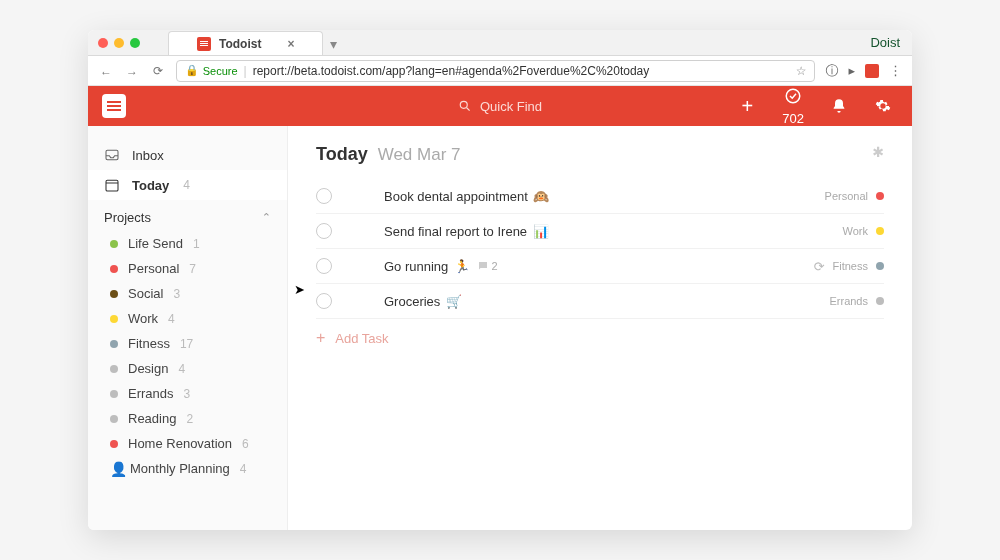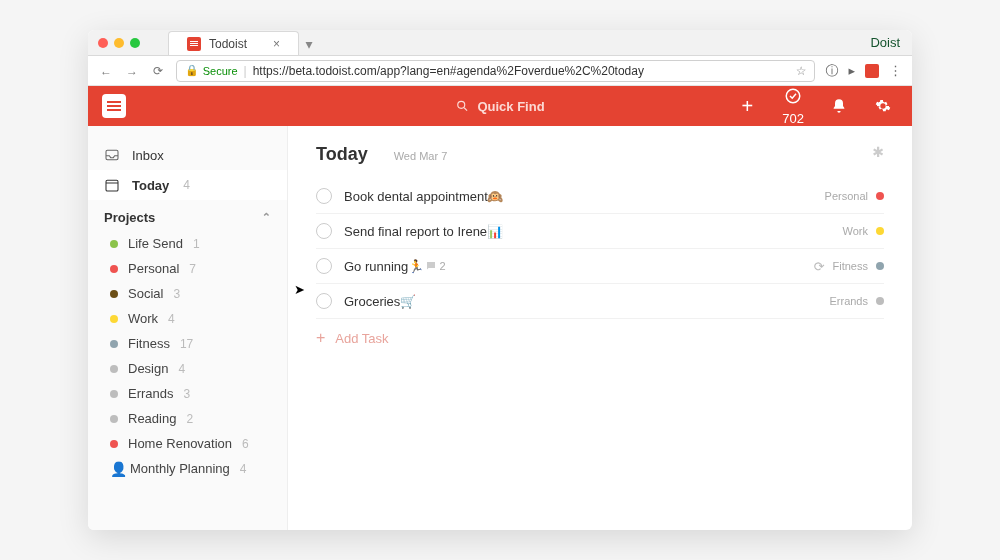--- a/index.html
+++ b/index.html
@@ -26,25 +26,26 @@
     position: relative;
   }
   .traffic { display:flex; gap:6px; padding-left:10px; }
   .dot { width:10px; height:10px; border-radius:50%; }
   .dot.red{background:#ff5f57}.dot.yellow{background:#febc2e}.dot.green{background:#28c840}
   .tab {
     margin-left: 28px;
     background:#fff;
     height:24px; align-self:flex-end;
     display:flex; align-items:center;
-    padding: 0 18px;
+    padding: 0 28px;
     border-radius: 4px 4px 0 0;
     border:1px solid #d9d9d9; border-bottom:none;
     font-size:12px; color:#444;
     gap:8px;
+    font-weight:bold;
   }
   .tab .favicon{width:14px;height:14px;background:#e44332;border-radius:2px;display:flex;align-items:center;justify-content:center;}
   .tab .favicon::before{content:"";display:block;width:8px;height:6px;background:repeating-linear-gradient(#fff,#fff 1px,transparent 1px,transparent 2px);}
   .tab .x{color:#777;font-size:12px;margin-left:18px;}
   .tab-plus{width:20px;height:18px;align-self:flex-end;margin-bottom:2px;display:flex;align-items:center;justify-content:center;color:#888;font-size:14px;}
   .brand{position:absolute;right:12px;font-size:13px;color:#14532d;}
   .chrome-url {
     height:30px; background:#fff; border-bottom:1px solid #e4e4e4;
     display:flex; align-items:center; gap:10px; padding:0 10px;
     font-size:12px; color:#555;
@@ -63,61 +64,61 @@
   .app-header{
     height:40px; background:#e44332;
     display:flex; align-items:center; color:#fff;
     padding:0 20px 0 14px; position:relative;
   }
   .logo{width:24px;height:24px;background:#fff;border-radius:4px;display:flex;align-items:center;justify-content:center;}
   .logo::before{content:"";display:block;width:14px;height:10px;background:repeating-linear-gradient(#e44332,#e44332 2px,transparent 2px,transparent 4px);}
   .search{
     position:absolute; left:50%; transform:translateX(-50%);
     display:flex; gap:8px;
-    color:#fcd9d4; font-size:13px;font-weight:bold;
+    color:#fcd9d4; font-size:13px;
   }
   .search svg{width:14px;height:14px;}
   .header-right{margin-left:auto;display:flex;align-items:center;gap:26px;}
   .karma{display:flex;align-items:center;gap:6px;font-size:13px;font-weight:500;flex-direction:column;}
   .hicon{width:18px;height:18px;display:flex;align-items:center;justify-content:center;}
   
   .app-body{flex:1;display:flex;min-height:0;}
   .sidebar{width:200px;background:#fafafa;border-right:1px solid #eee;padding-top:14px;font-size:13px;color:#333;overflow:hidden;}
   .side-item{
     height:30px;display:flex;align-items:center;gap:12px;
     padding:0 16px; cursor:pointer;
   }
   .side-item.active{background:#fff;font-weight:600;}
   .side-item .count{color:#bbb;font-weight:400;margin-left:2px;font-size:12px;}
   .side-ico{width:16px;height:16px;display:flex;align-items:center;justify-content:center;color:#666;}
   .section-head{
     display:flex;align-items:center;justify-content:space-between;
-    padding:10px 16px 6px; font-weight:700; font-size:13px;
+    padding:10px 16px 6px; font-weight:400; font-size:13px;
   }
   .proj{
     height:25px;display:flex;align-items:center;gap:10px;
     padding:0 16px 0 22px;font-size:13px;color:#444;
   }
   .proj .pd{width:8px;height:8px;border-radius:50%;flex-shrink:0;}
   .proj .count{color:#bbb;font-size:12px;}
   .proj .pi{font-size:14px;width:10px;text-align:center;}
   
   .main{flex:1;padding:18px 28px;position:relative;}
   .title-row{display:flex;align-items:baseline;gap:10px;}
   .title{font-size:18px;font-weight:600;color:#333;}
-  .subtitle{font-size:11px;color:#aaa;margin-left:16px;}
+  .subtitle{font-size:17px;color:#aaa;}
   .settings-pin{position:absolute;right:28px;top:18px;color:#ccc;font-size:14px;}
   .tasks{margin-top:14px;}
   .task{
     display:flex;align-items:center;gap:12px;
     padding:9px 0;border-bottom:1px solid #f1f1f1;
     font-size:13px;color:#333;
   }
   .chk{width:16px;height:16px;border:1.5px solid #ccc;border-radius:50%;flex-shrink:0;}
-  .task .txt{flex:1;display:flex;align-items:center;}
+  .task .txt{flex:1;display:flex;align-items:center;gap:6px;margin-left:40px;}
   .task .meta{display:flex;align-items:center;gap:8px;font-size:11px;color:#aaa;}
   .task .pdot{width:8px;height:8px;border-radius:50%;}
   .comment{display:flex;align-items:center;gap:3px;color:#aaa;font-size:11px;}
   .recur{color:#bbb;font-size:13px;}
   .add-task{
     margin-top:10px;display:flex;align-items:center;gap:10px;
     color:#e8a49c;font-size:13px;
   }
   .add-task .plus{color:#e8a49c;font-size:16px;font-weight:300;}
   .cursor{position:absolute;left:6px;top:156px;font-size:13px;color:#000;}
@@ -145,21 +146,21 @@
   <div class="chrome-url">
     <span class="nav-btn">←</span>
     <span class="nav-btn">→</span>
     <span class="nav-btn">⟳</span>
     <div class="url-pill">
       <span class="lock">
         <span>🔒</span>
         <span>Secure</span>
       </span>
       <span style="color:#ccc">|</span>
-      <span class="url-text">https://beta.todoist.com/app?lang=en#agenda%2Foverdue%2C%20today</span>
+      <span class="url-text">report://beta.todoist.com/app?lang=en#agenda%2Foverdue%2C%20today</span>
       <span style="margin-left:auto;color:#888">☆</span>
     </div>
     <div class="url-right">
       <span>ⓘ</span>
       <span>▸</span>
       <span class="ext-icon"></span>
       <span>⋮</span>
     </div>
   </div>
 

